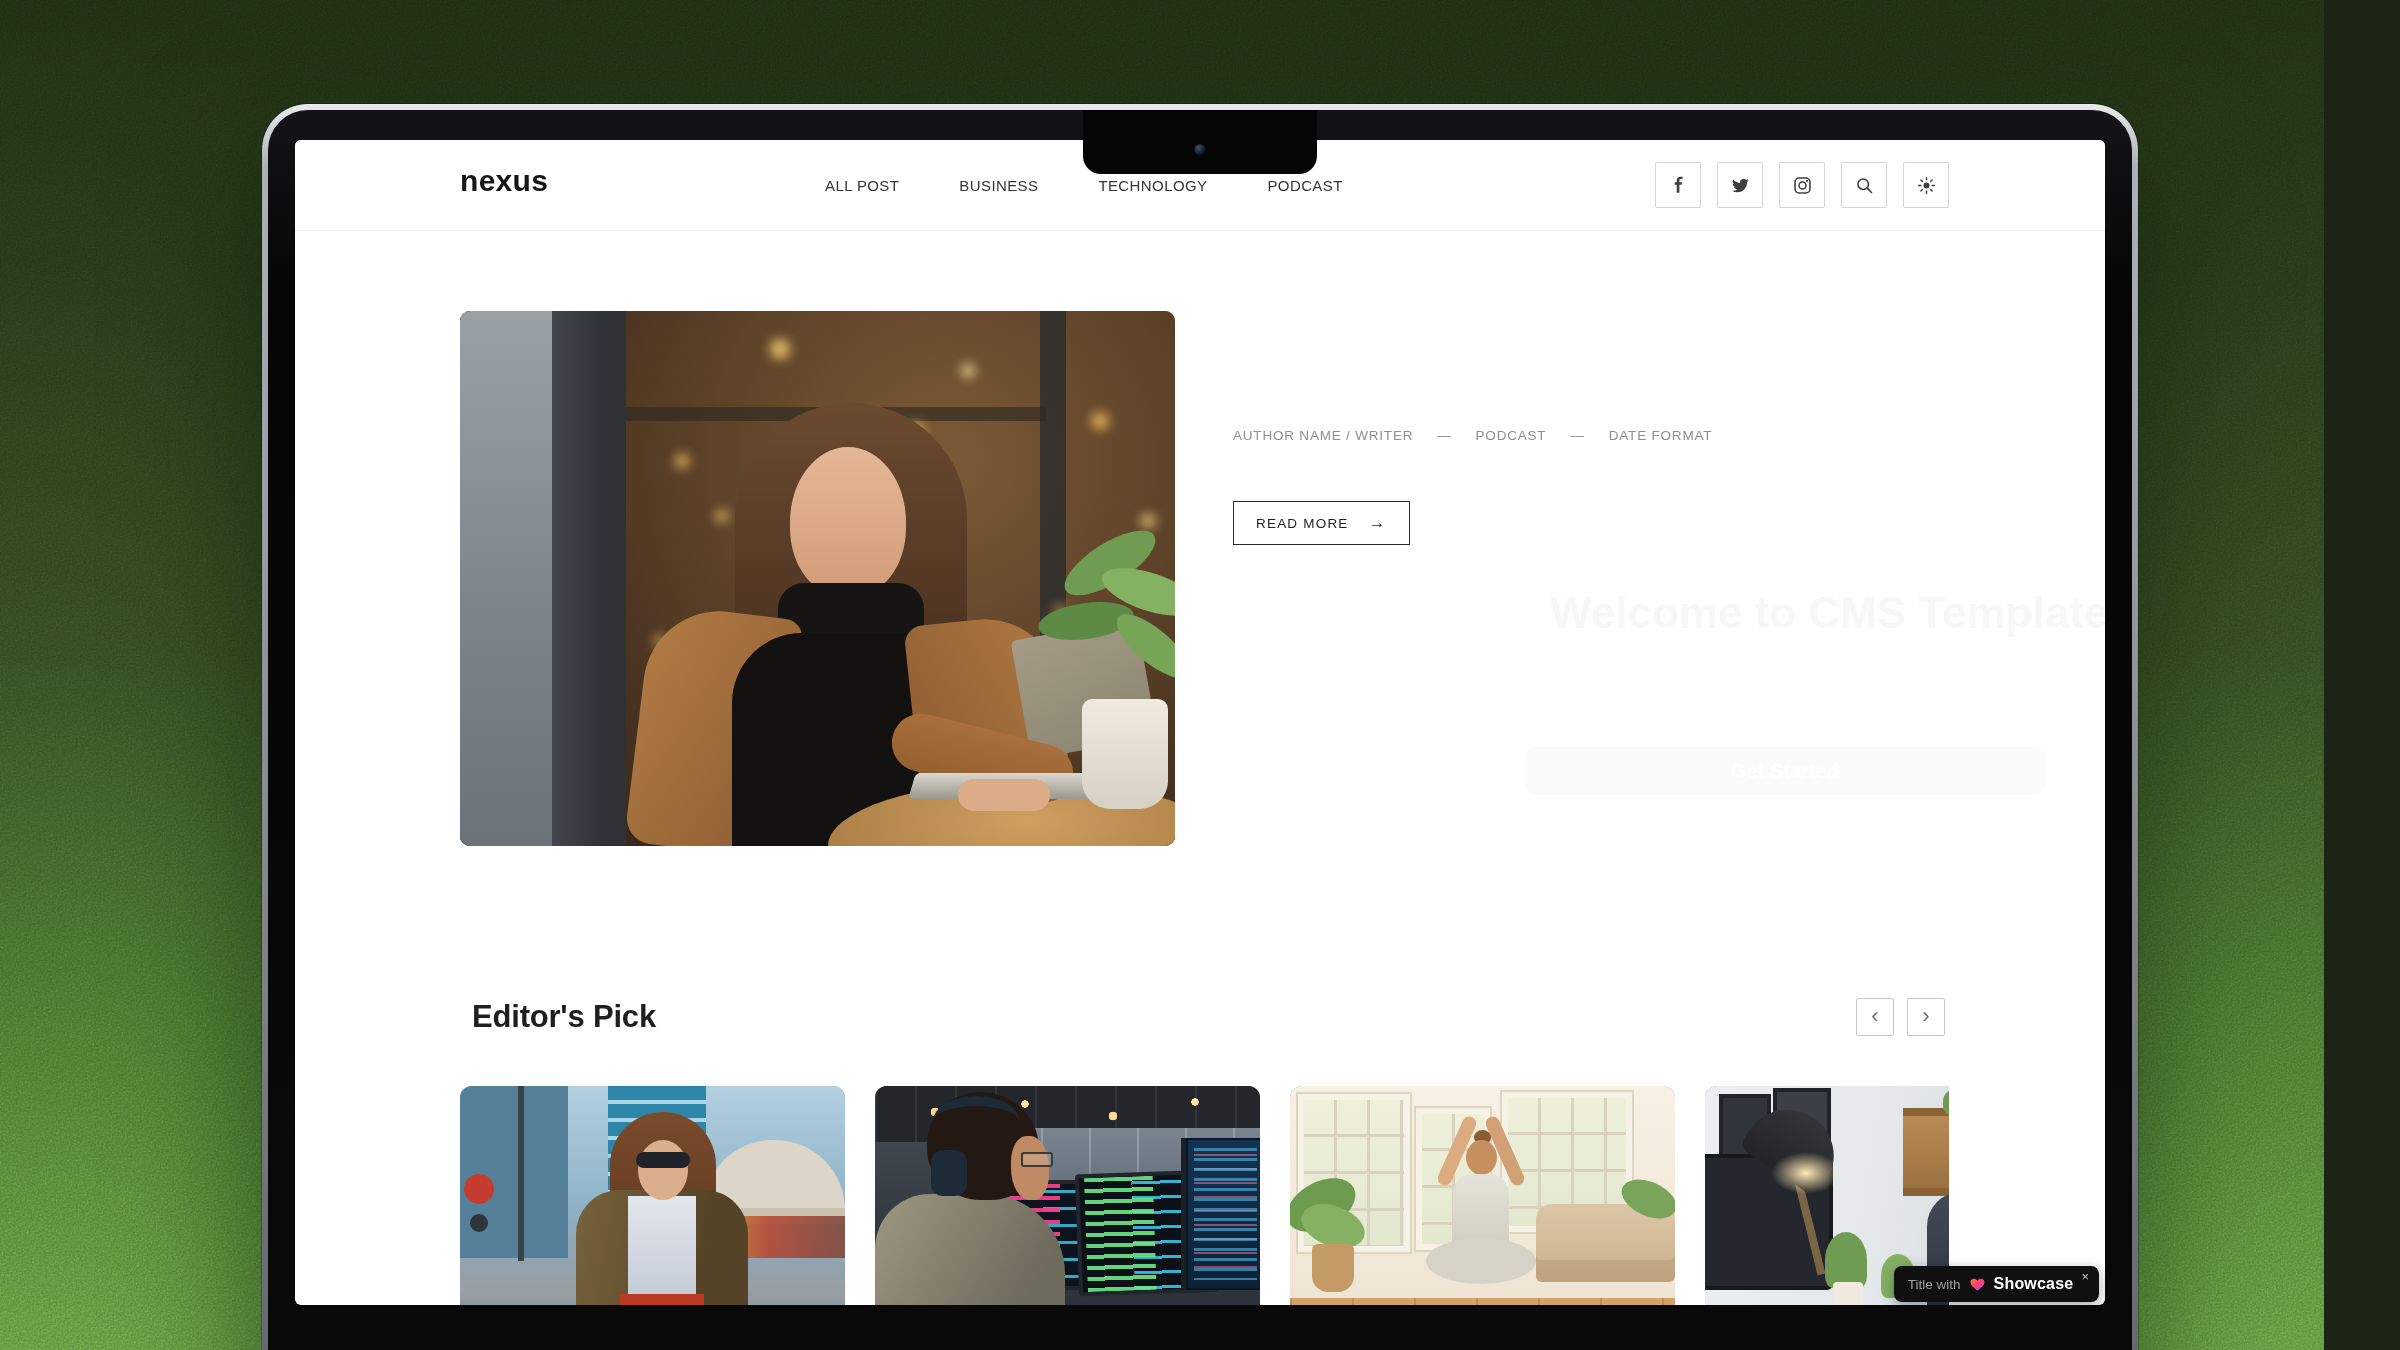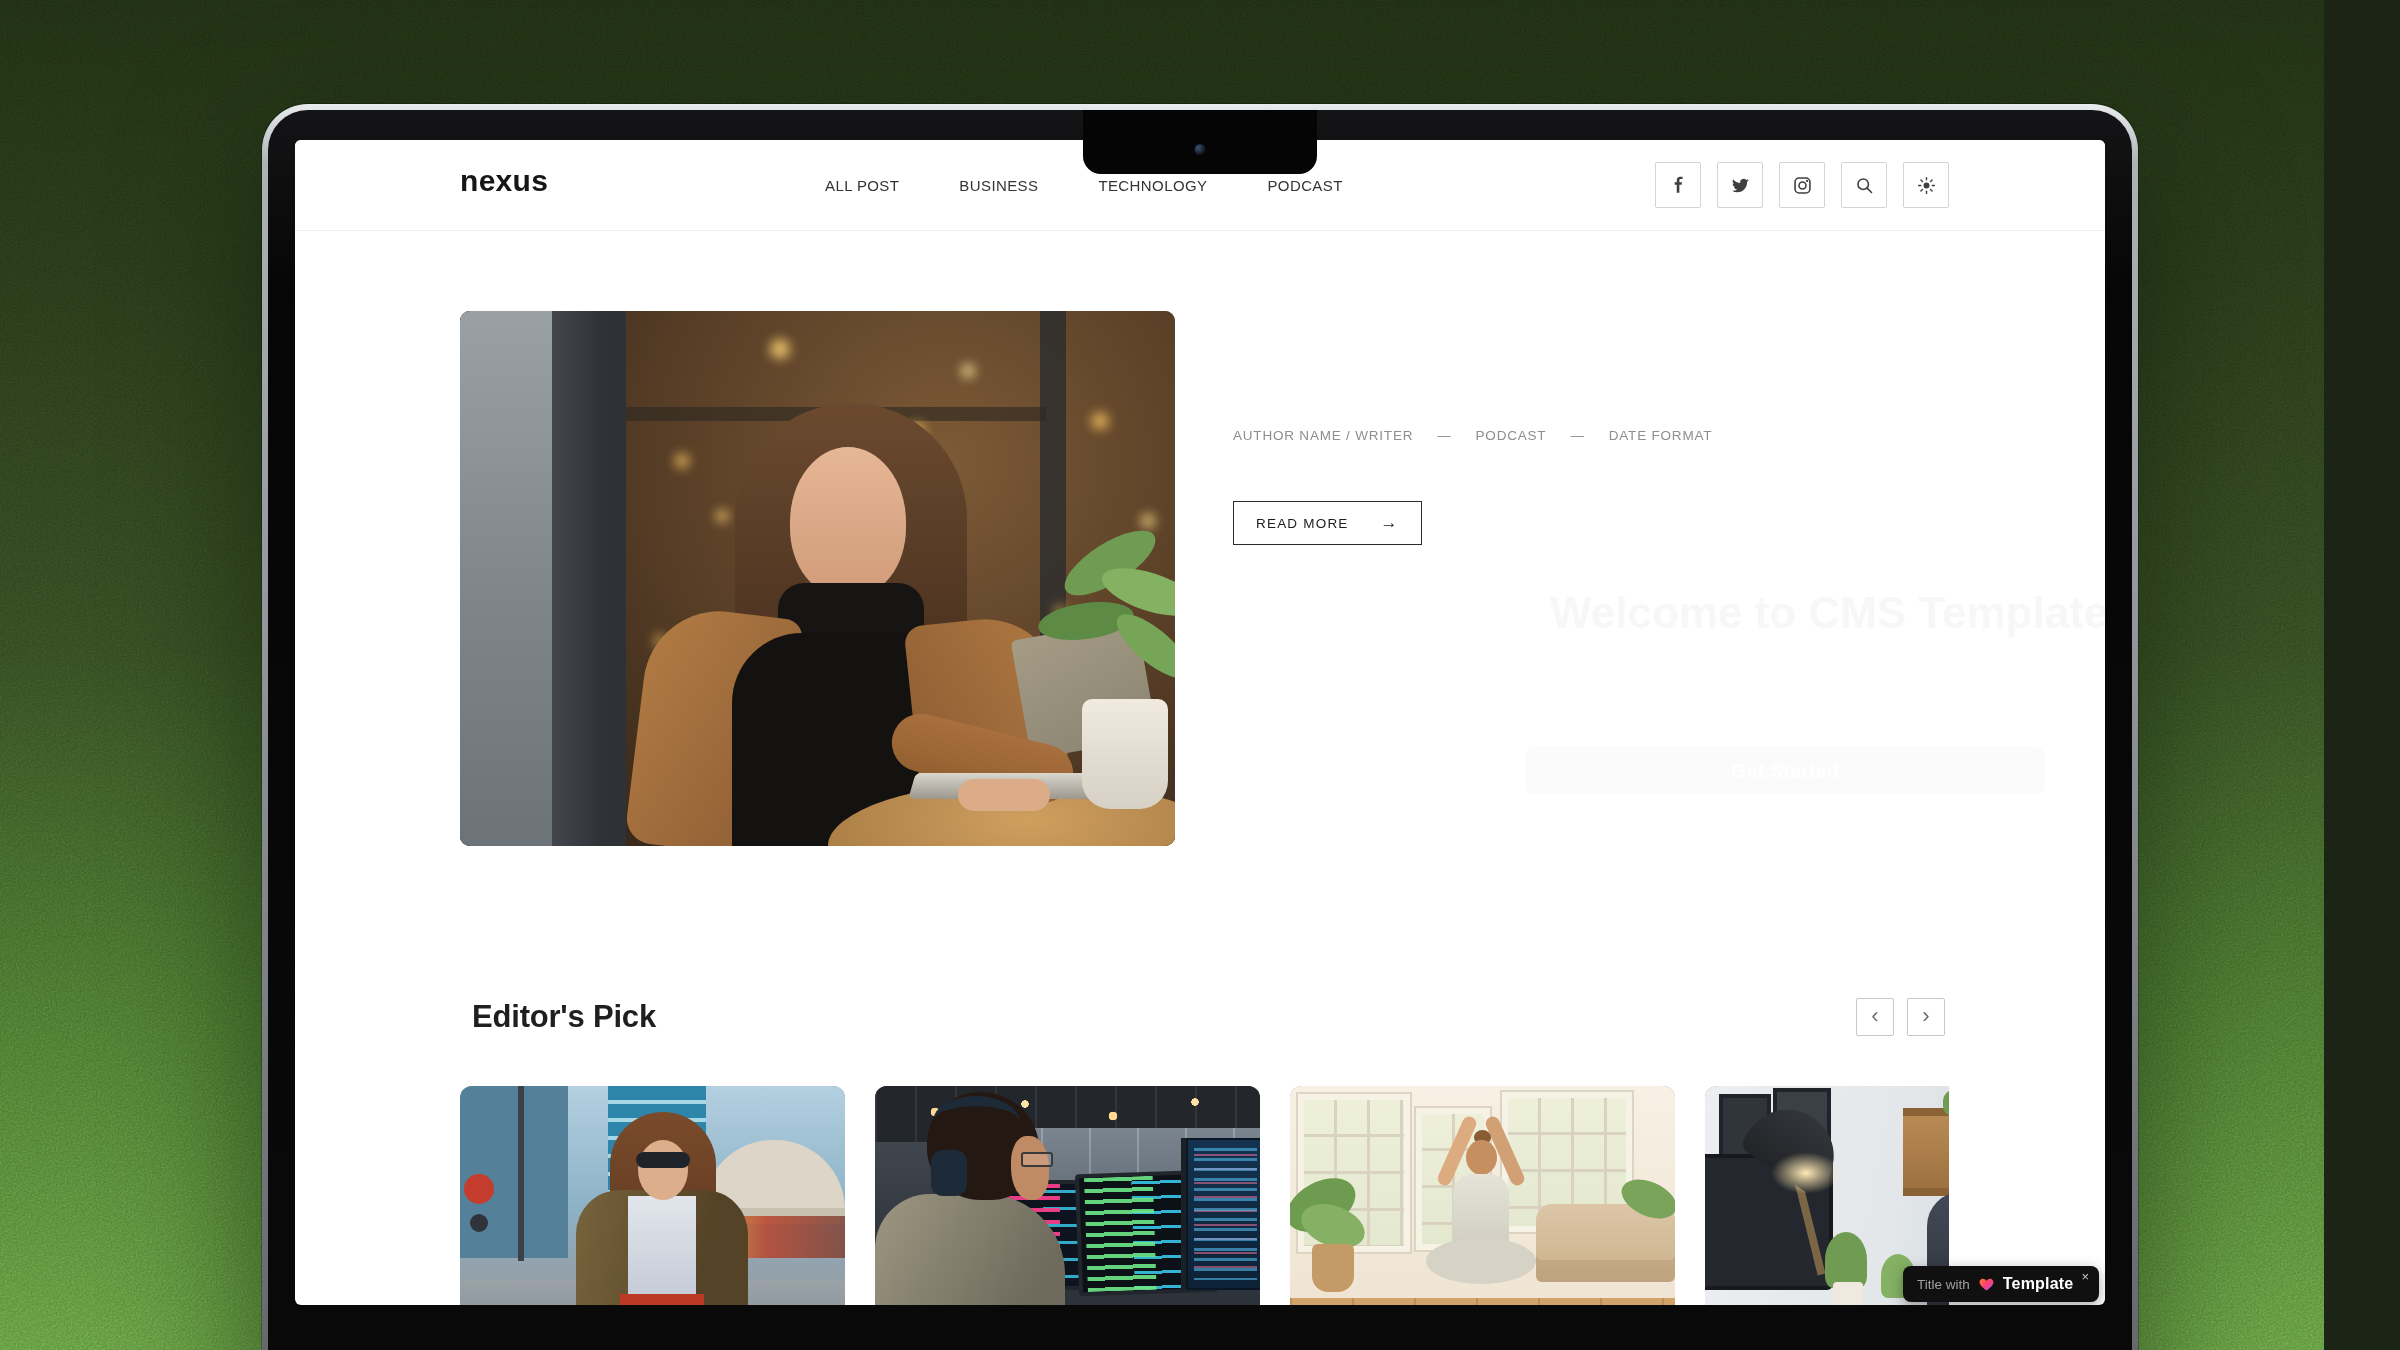--- a/index.html
+++ b/index.html
@@ -31,21 +31,21 @@
   .sq-btn{width:46px;height:46px;border:1px solid #d4d4d4;border-radius:2px;background:#fff;display:flex;
     align-items:center;justify-content:center;cursor:pointer;padding:0;}
   .sq-btn svg{width:21px;height:21px;}
 
   
   .hero-img{position:absolute;left:165px;top:171px;width:715px;height:535px;border-radius:10px;overflow:hidden;background:#4a3929;}
   .hero-content{position:absolute;left:938px;top:252px;width:670px;z-index:3;}
   .hero-title{margin:0;font-size:43px;line-height:57px;font-weight:700;color:#202020;letter-spacing:-.3px;}
   .hero-meta{margin-top:36px;font-size:13.5px;color:#8e8e8e;letter-spacing:.8px;display:flex;gap:24px;align-items:center;}
   .hero-desc{margin-top:24px;font-size:19.5px;line-height:35px;color:#636363;width:650px;}
-  .read-more{margin-top:58px;display:inline-flex;align-items:center;gap:32px;border:1px solid #2c2c2c;background:#fff;
+  .read-more{margin-top:58px;display:inline-flex;align-items:center;gap:20px;border:1px solid #2c2c2c;background:#fff;
     padding:0 22px;height:44px;font-size:13.5px;letter-spacing:1.2px;color:#1d1d1d;cursor:pointer;
     font-family:"Liberation Sans","DejaVu Sans",sans-serif;}
   .read-more .arr{font-size:17px;}
 
   
   .ghost-h{position:absolute;left:1255px;top:448px;font-size:44px;font-weight:700;color:#f7f7f7;white-space:nowrap;z-index:1;}
   .ghost-btn{position:absolute;left:1230px;top:607px;width:520px;height:48px;border-radius:10px;background:#fbfbfb;
     display:flex;align-items:center;justify-content:center;font-size:20px;font-weight:700;color:#ffffff;z-index:1;}
 
   
@@ -421,21 +421,21 @@
           <svg class="lv-heart" viewBox="0 0 24 24">
             <defs>
                 <linearGradient id="lg" x1="0" y1="0" x2="1" y2="1">
               <stop offset="0" stop-color="#ff7a2f"></stop>
                   <stop offset="0.5" stop-color="#ff3d77"></stop>
                   <stop offset="1" stop-color="#9b5cf6"></stop>
             </linearGradient>
               </defs>
             <path d="M12 20.5S4.5 15.7 2.6 11C1.2 7.4 3.4 4 6.9 4c2.1 0 3.7 1.2 5.1 3 1.4-1.8 3-3 5.1-3 3.5 0 5.7 3.4 4.3 7-1.9 4.7-9.4 9.5-9.4 9.5z" fill="url(#lg)"></path>
           </svg>
-          <span class="lv-brand">Template</span>
+          <span class="lv-brand">Showcase</span>
           <span class="lv-close">×</span>
         </div>
 
       </div>
       <div class="notch">
         <div class="camera"></div>
       </div>
     </div>
   </div>
 </div>

